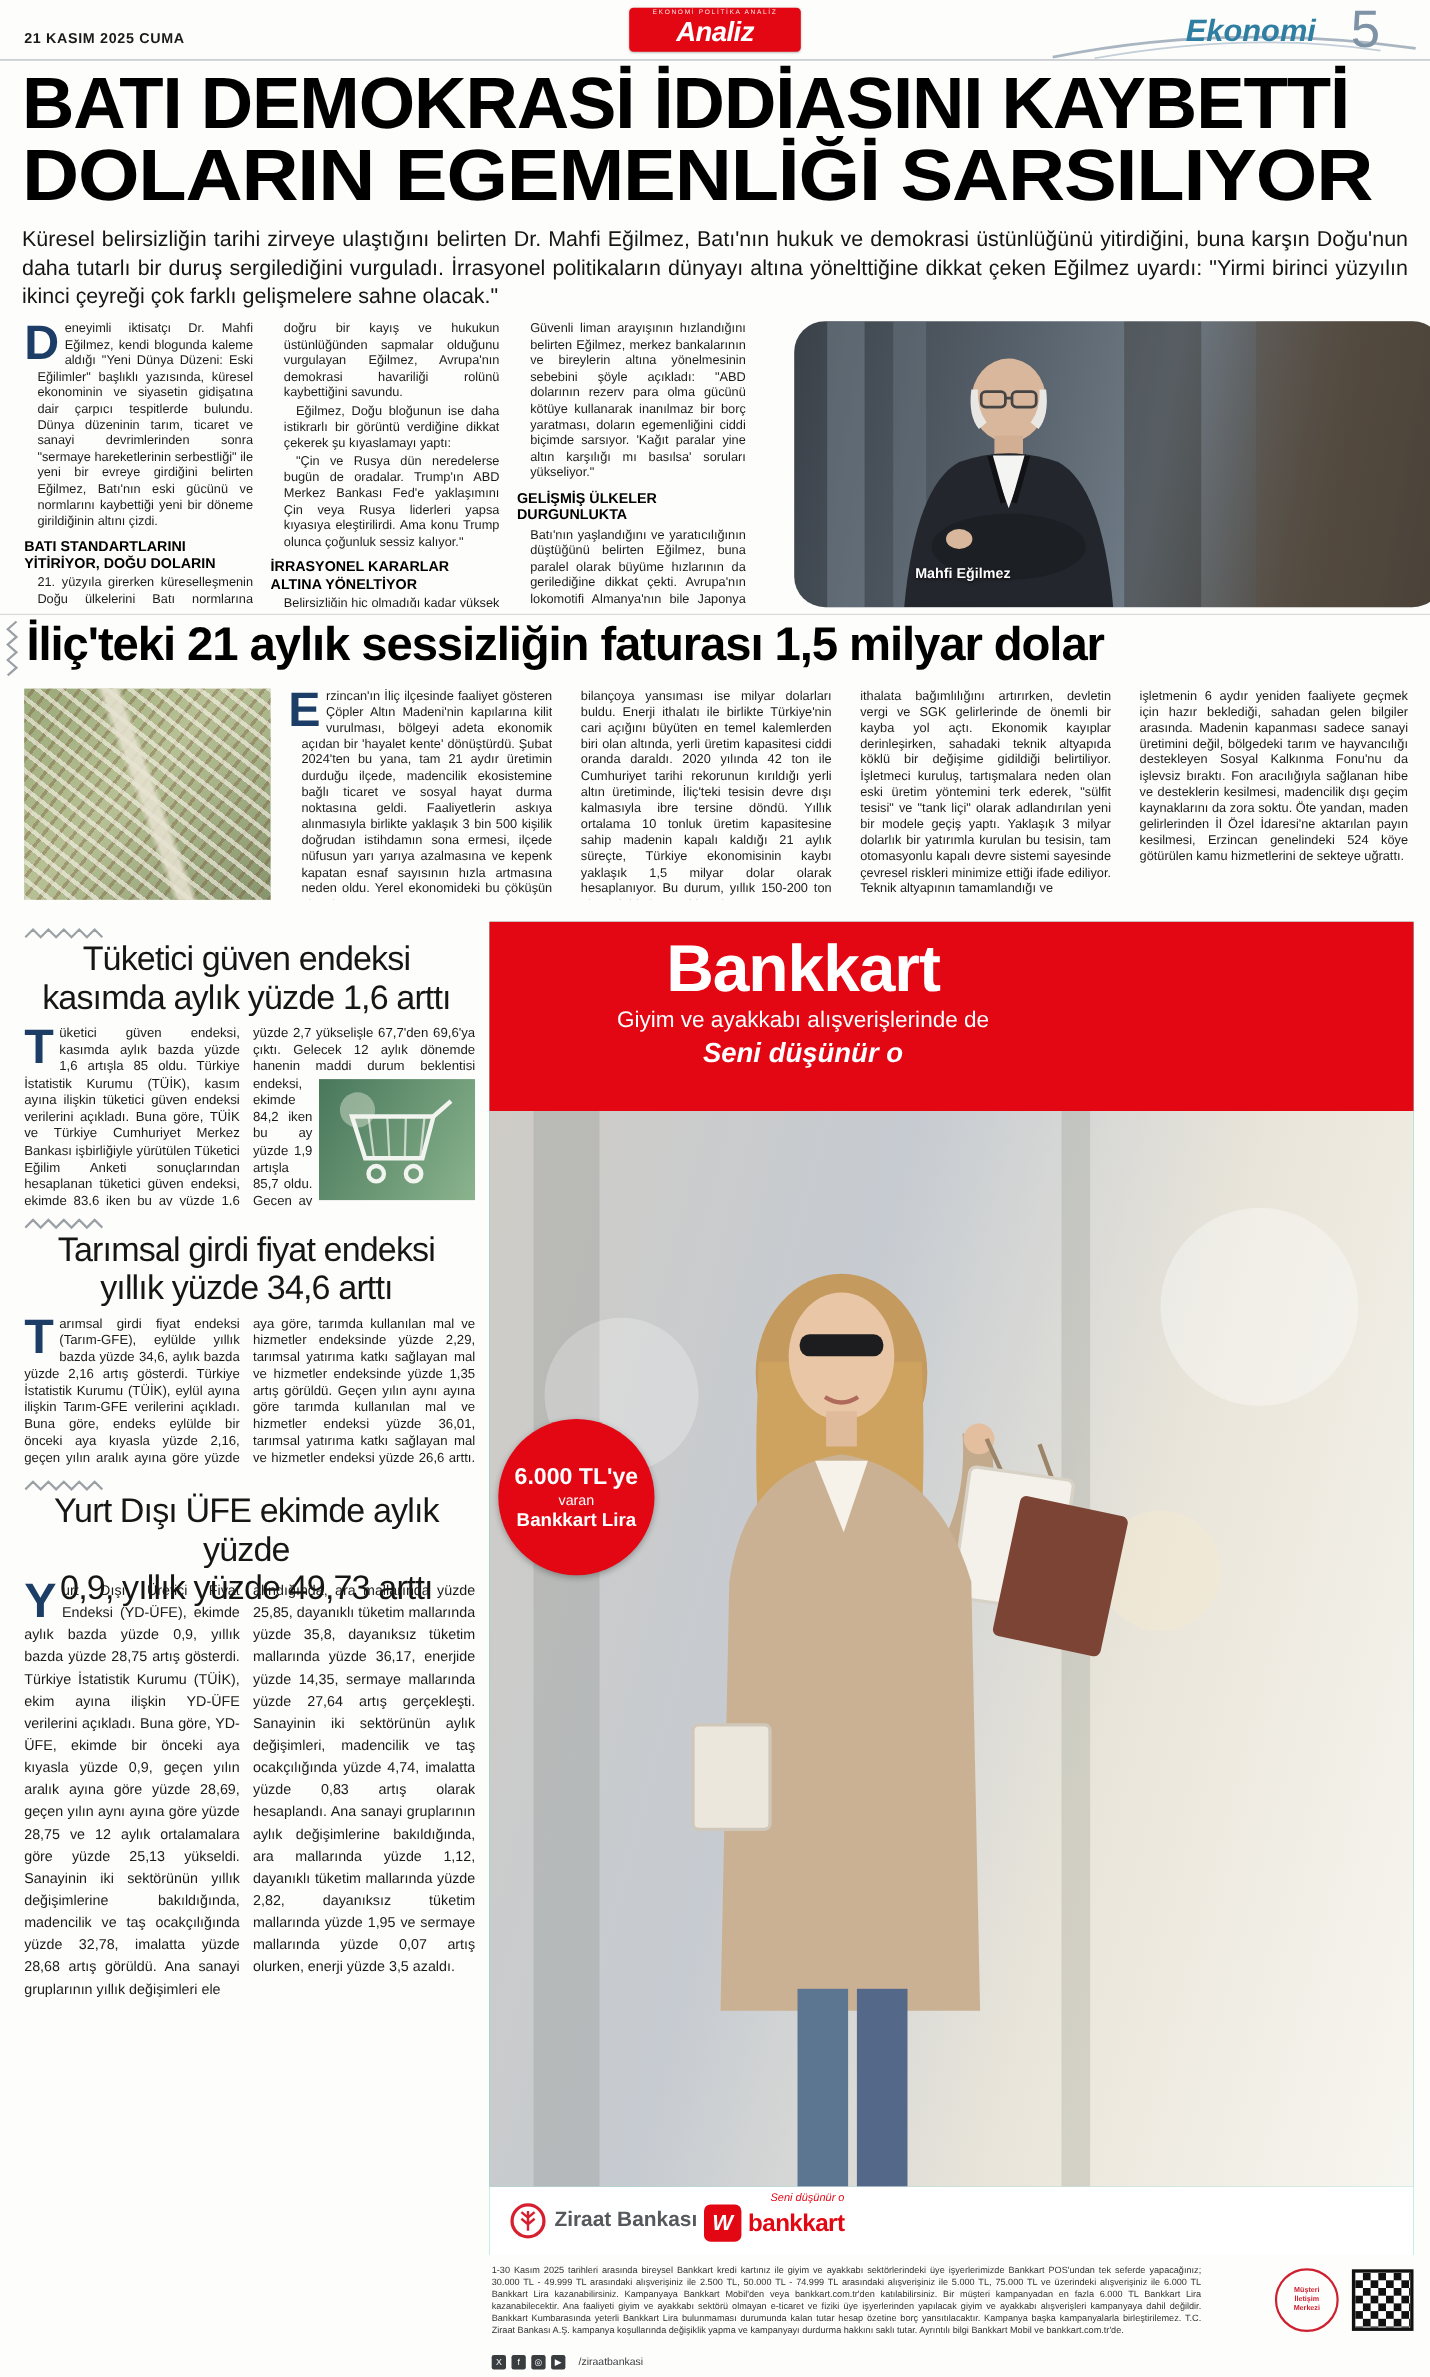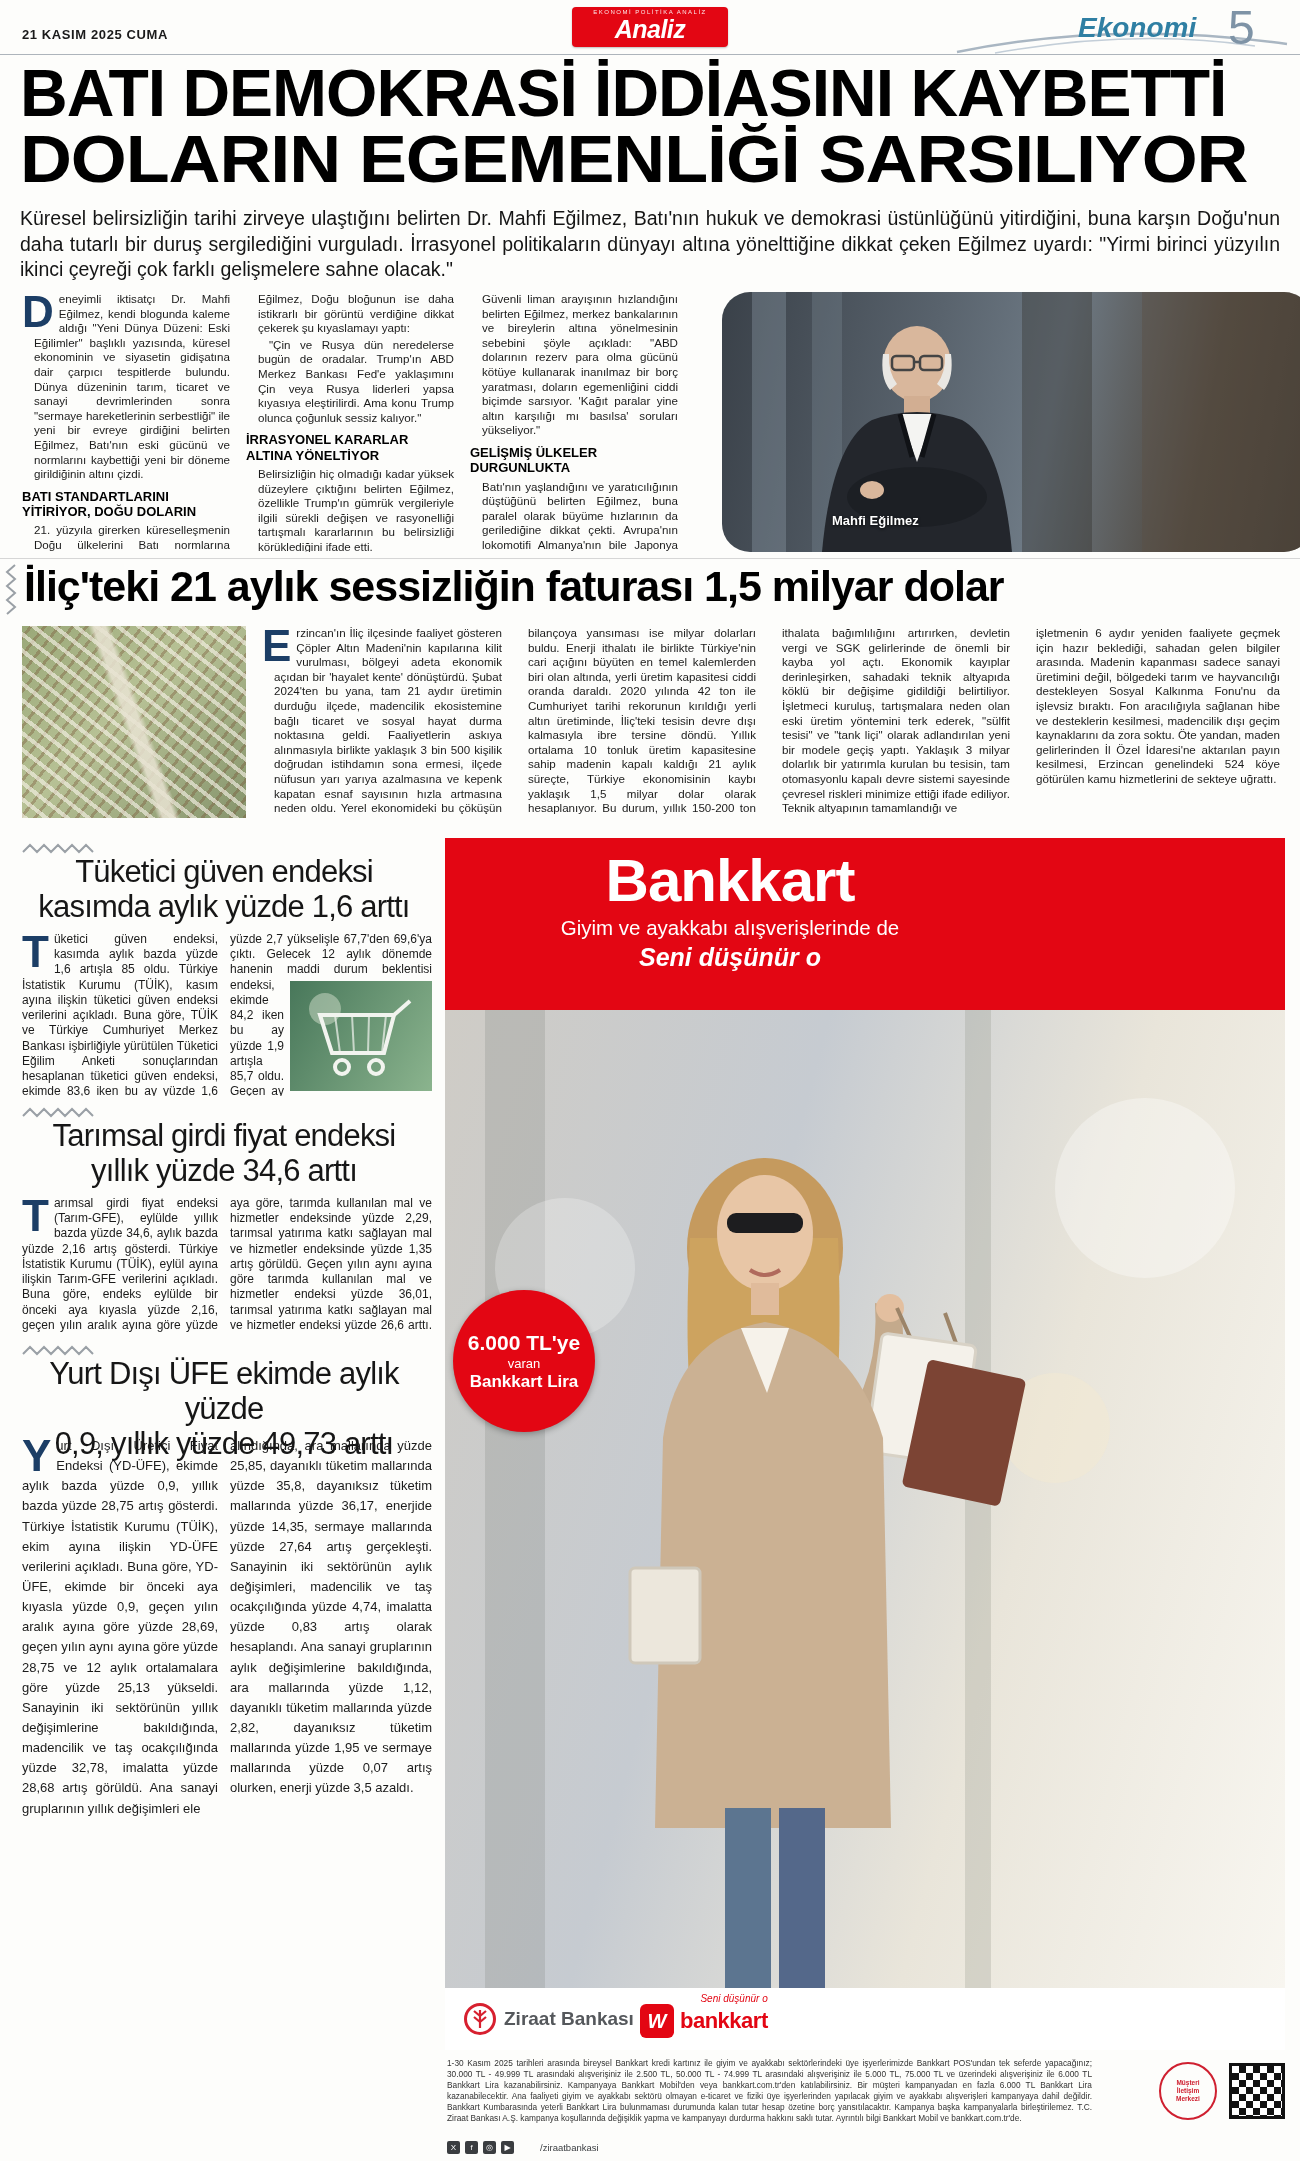--- a/index.html
+++ b/index.html
@@ -98,21 +98,21 @@
   .bk-word { font-size:22px; font-weight:bold; color:#e30613; letter-spacing:-.5px; }
 
   .fineprint { position:absolute; left:445px; top:2058px; width:840px; height:96px; }
   .fp-text { position:absolute; left:2px; top:0; width:645px; font-size:8.3px; line-height:1.32; text-align:justify; color:#333; }
   .fp-right { position:absolute; right:0; top:4px; display:flex; gap:12px; align-items:center; }
   .fp-stamp { width:58px; height:58px; border:2px solid #cf2030; border-radius:50%; display:flex; align-items:center; justify-content:center; text-align:center; font-size:6.5px; line-height:1.2; color:#cf2030; font-weight:bold; padding:4px; }
   .fp-qr { width:56px; height:56px; border:3px solid #111;
     background:repeating-conic-gradient(#111 0 90deg, #fff 90deg 180deg); background-size:14px 14px; }
   .fp-social { position:absolute; left:2px; bottom:0; display:flex; align-items:center; gap:5px; }
   .soc { width:13px; height:13px; background:#3a3d40; color:#fff; font-size:8px; display:flex; align-items:center; justify-content:center; border-radius:2px; }
-  .soc-handle { font-size:9.5px; color:#3a3d40; margin-left:21px; }
+  .soc-handle { font-size:9.5px; color:#3a3d40; margin-left:7px; }
 </style>
 </head>
 <body>
 
 <div id="page">
 
   <div class="hdr-date">21 KASIM 2025 CUMA</div>
   <div class="hdr-logo">
     <div class="logo-top">EKONOMİ POLİTİKA ANALİZ</div>
     <div class="logo-main">Analiz</div>
@@ -131,20 +131,21 @@
   </div>
   <div class="lede">Küresel belirsizliğin tarihi zirveye ulaştığını belirten Dr. Mahfi Eğilmez, Batı'nın hukuk ve demokrasi üstünlüğünü yitirdiğini, buna karşın Doğu'nun daha tutarlı bir duruş sergilediğini vurguladı. İrrasyonel politikaların dünyayı altına yönelttiğine dikkat çeken Eğilmez uyardı: "Yirmi birinci yüzyılın ikinci çeyreği çok farklı gelişmelere sahne olacak."</div>
 
   <div class="a1col a1c1 body-txt">
     <span class="dc">D</span>
       <span class="p">eneyimli iktisatçı Dr. Mahfi Eğilmez, kendi blogunda kaleme aldığı "Yeni Dünya Düzeni: Eski Eğilimler" başlıklı yazısında, küresel ekonominin ve siyasetin gidişatına dair çarpıcı tespitlerde bulundu. Dünya düzeninin tarım, ticaret ve sanayi devrimlerinden sonra "sermaye hareketlerinin serbestliği" ile yeni bir evreye girdiğini belirten Eğilmez, Batı'nın eski gücünü ve normlarını kaybettiği yeni bir döneme girildiğinin altını çizdi.</span>
     <span class="sub">BATI STANDARTLARINI YİTİRİYOR, DOĞU DOLARIN</span>
     <span class="p">21. yüzyıla girerken küreselleşmenin Doğu ülkelerini Batı normlarına yaklaştıracağı beklentisinin boşa çıktığını ifade eden Eğilmez, tam tersi bir tablonun oluştuğunu belirtti. Batı dünyasında demokrasiden otoriterleşmeye</span>
   </div>
   <div class="a1col a1c2 body-txt">
+    <span class="p">doğru bir kayış ve hukukun üstünlüğünden sapmalar olduğunu vurgulayan Eğilmez, Avrupa'nın demokrasi havariliği rolünü kaybettiğini savundu.</span>
     <span class="p">Eğilmez, Doğu bloğunun ise daha istikrarlı bir görüntü verdiğine dikkat çekerek şu kıyaslamayı yaptı:</span>
     <span class="p">"Çin ve Rusya dün neredelerse bugün de oradalar. Trump'ın ABD Merkez Bankası Fed'e yaklaşımını Çin veya Rusya liderleri yapsa kıyasıya eleştirilirdi. Ama konu Trump olunca çoğunluk sessiz kalıyor."</span>
     <span class="sub">İRRASYONEL KARARLAR ALTINA YÖNELTİYOR</span>
     <span class="p">Belirsizliğin hiç olmadığı kadar yüksek düzeylere çıktığını belirten Eğilmez, özellikle Trump'ın gümrük vergileriyle ilgili sürekli değişen ve rasyonelliği tartışmalı kararlarının bu belirsizliği körüklediğini ifade etti.</span>
   </div>
   <div class="a1col a1c3 body-txt">
     <span class="p">Güvenli liman arayışının hızlandığını belirten Eğilmez, merkez bankalarının ve bireylerin altına yönelmesinin sebebini şöyle açıkladı: "ABD dolarının rezerv para olma gücünü kötüye kullanarak inanılmaz bir borç yaratması, doların egemenliğini ciddi biçimde sarsıyor. 'Kağıt paralar yine altın karşılığı mı basılsa' soruları yükseliyor."</span>
     <span class="sub">GELİŞMİŞ ÜLKELER DURGUNLUKTA</span>
     <span class="p">Batı'nın yaşlandığını ve yaratıcılığının düştüğünü belirten Eğilmez, buna paralel olarak büyüme hızlarının da gerilediğine dikkat çekti. Avrupa'nın lokomotifi Almanya'nın bile Japonya tipi bir durgunluğa girdiğini hatırlatan Eğilmez, "Gelişmiş ülkeler yüzde 1,5 büyürken, gelişmekte olan ülkeler yüzde 4,5 bandında. Dünyayı taşıyacak güç artık gelişmekte olan ülkelerdir" dedi.</span>
   </div>

